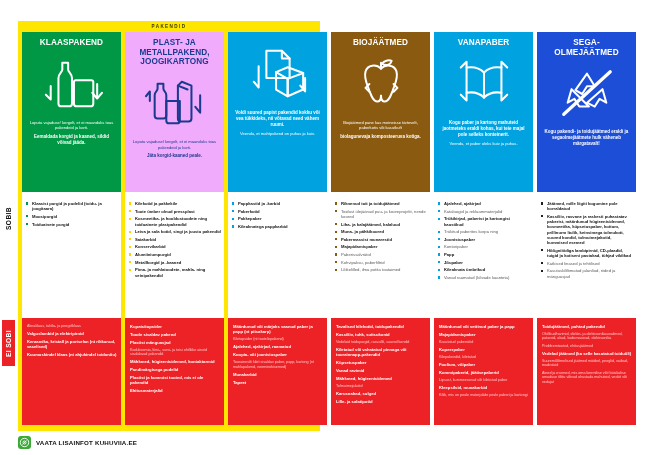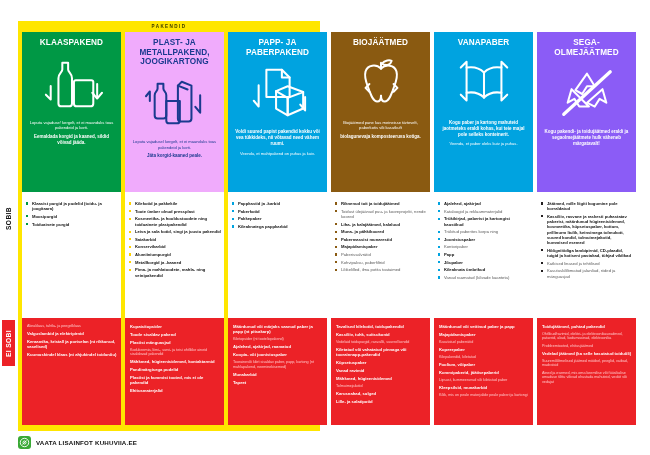--- a/index.html
+++ b/index.html
@@ -198,21 +198,20 @@
             <li style="font-weight: normal; color: rgb(255, 196, 198); font-size: 3.7px;">Kodukeemia, liimi-, survi- ja teisi ohtlikke aineid sisaldavad pakendid</li>
             <li style="font-weight: bold; color: rgb(255, 255, 255);">Mähkmed, hügieenisidemed, kontaktarmid</li>
             <li style="font-weight: bold; color: rgb(255, 255, 255);">Pandimärgisega pudelid</li>
             <li style="font-weight: bold; color: rgb(255, 255, 255);">Plastist ja kummist tooted, mis ei ole pakendid</li>
             <li style="font-weight: bold; color: rgb(255, 255, 255);">Ehitusmaterjalid</li>
           </ul>
         </div>
       </div>
       <div class="col packcol">
         <div class="cat" style="background: rgb(0, 163, 224);">
-          <div class="cat-title" style="color: rgb(255, 255, 255);">PAPP- JA PABERPAKEND</div>
           <div class="cat-icon">
             <svg width="62" height="60" viewBox="0 0 64 62">
               <path fill="none" stroke="#ffffff" stroke-width="2.1" stroke-linejoin="round" stroke-linecap="round" d="M20 6h16l8 8v20H20V6z"></path>
               <path fill="none" stroke="#ffffff" stroke-width="2.1" stroke-linejoin="round" stroke-linecap="round" d="M36 6v8h8"></path>
               <path fill="none" stroke="#ffffff" stroke-width="2.1" stroke-linejoin="round" stroke-linecap="round" d="M30 28l12-5 16 6-16 6-12-7z"></path>
               <path fill="none" stroke="#ffffff" stroke-width="2.1" stroke-linejoin="round" stroke-linecap="round" d="M30 28v18l12 7V35"></path>
               <path fill="none" stroke="#ffffff" stroke-width="2.1" stroke-linejoin="round" stroke-linecap="round" d="M42 35v18l16-7V29"></path>
               <path fill="none" stroke="#ffffff" stroke-width="2.1" stroke-linejoin="round" stroke-linecap="round" d="M12 22v22l-5-6"></path>
               <path fill="none" stroke="#ffffff" stroke-width="2.1" stroke-linejoin="round" stroke-linecap="round" d="M60 34v14l-5-6"></path>
             </svg>
@@ -336,21 +335,21 @@
             <li style="font-weight: normal; color: rgb(255, 196, 198); font-size: 3.7px;">Kilepakendid, kiletatud</li>
             <li style="font-weight: bold; color: rgb(255, 255, 255);">Foolium, võipaber</li>
             <li style="font-weight: bold; color: rgb(255, 255, 255);">Kommipaberid, jäätisepaberid</li>
             <li style="font-weight: normal; color: rgb(255, 196, 198); font-size: 3.7px;">Lipsust, kummeerunud või kiletatud paber</li>
             <li style="font-weight: bold; color: rgb(255, 255, 255);">Kleepsilsid, munakarbid</li>
             <li style="font-weight: normal; color: rgb(255, 196, 198); font-size: 3.7px;">Kõik, mis on peale materjalidе peale paberi ja kartongi</li>
           </ul>
         </div>
       </div>
       <div class="col">
-        <div class="cat" style="background: #8b5cf6;">
+        <div class="cat" style="background: #1d4ed8;">
           <div class="cat-title" style="color: rgb(255, 255, 255);">SEGA- OLMEJÄÄTMED</div>
           <div class="cat-icon">
             <svg width="62" height="60" viewBox="0 0 64 62">
               <path fill="none" stroke="#ffffff" stroke-width="2.1" stroke-linejoin="round" stroke-linecap="round" d="M32 10l8 13h-8l-5 8-7-4 12-17z"></path>
               <path fill="none" stroke="#ffffff" stroke-width="2.1" stroke-linejoin="round" stroke-linecap="round" d="M48 26l4 14-7-4-5 8-8-4 16-14z"></path>
               <path fill="none" stroke="#ffffff" stroke-width="2.1" stroke-linejoin="round" stroke-linecap="round" d="M16 26l-4 14 7-4 5 8h10l-18-18z"></path>
               <path d="M8 52 L56 8" stroke="#ffffff" stroke-width="3.4" stroke-linecap="round" fill="none"></path>
             </svg>
           </div>
           <div class="cat-desc" style="color: rgb(255, 255, 255);">

